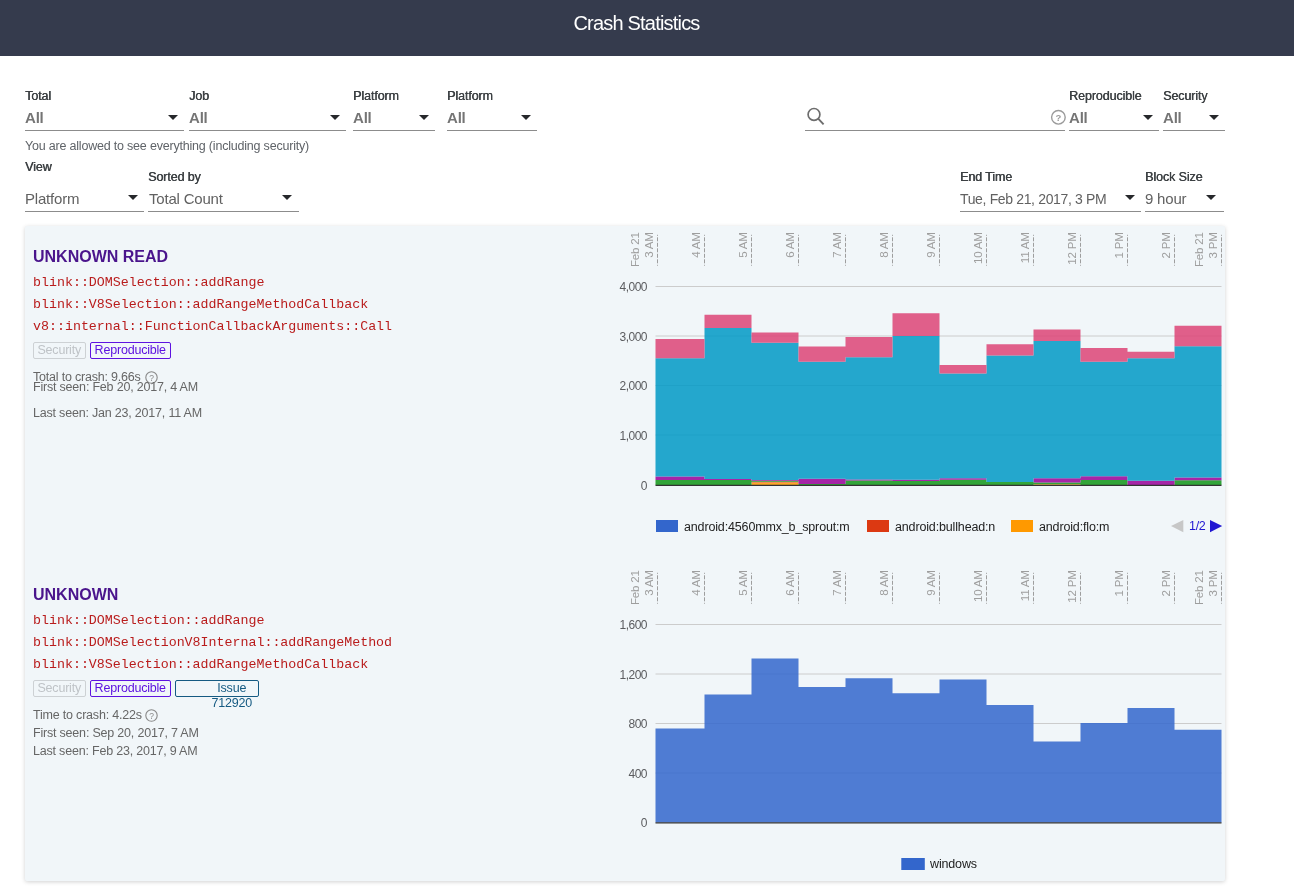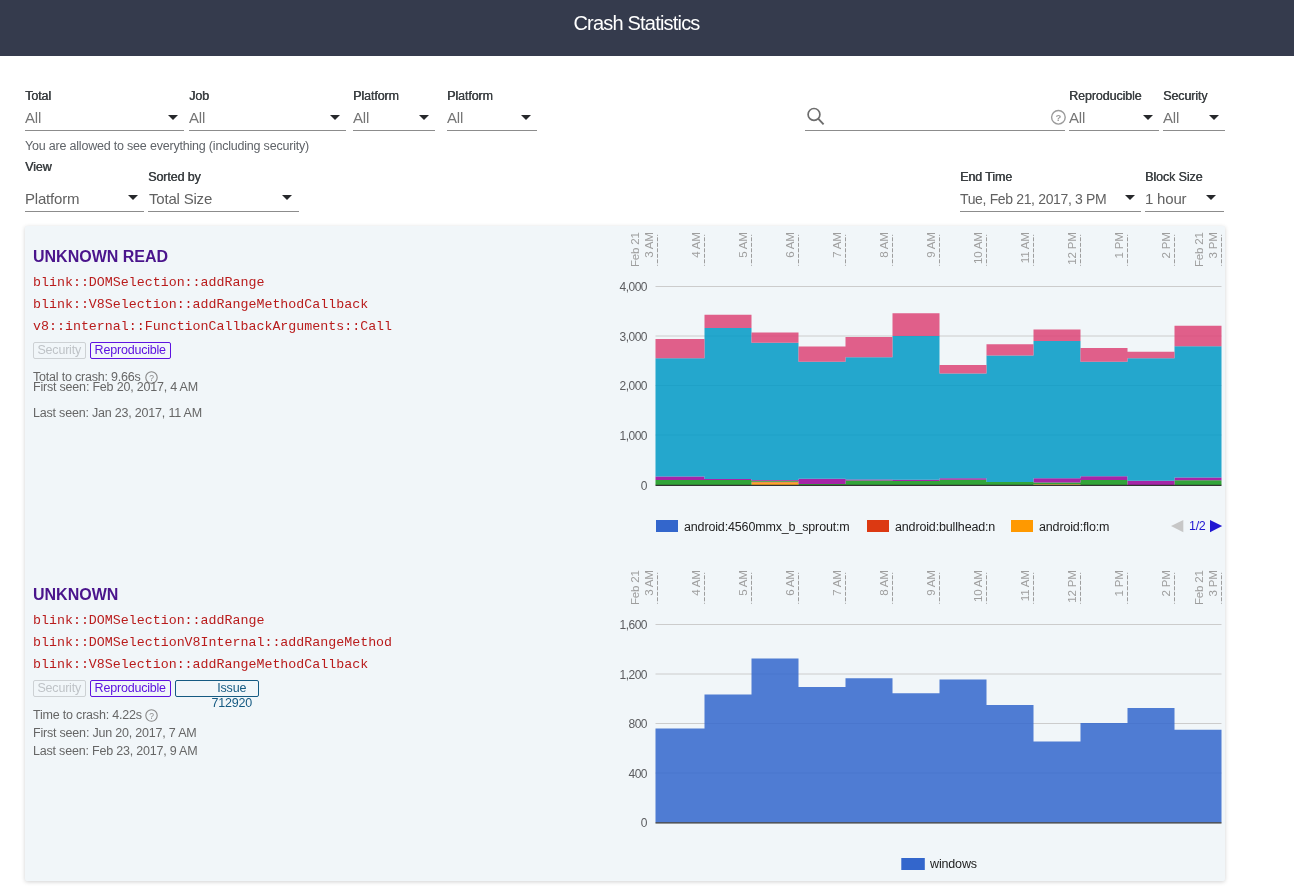--- a/index.html
+++ b/index.html
@@ -1,20 +1,20 @@
 <!DOCTYPE html>
 <html><head><meta charset="utf-8">
 <style>
 * { margin:0; padding:0; box-sizing:border-box; }
 html,body { width:1294px; height:887px; background:#fff; font-family:"Liberation Sans", sans-serif; overflow:hidden; position:relative; }
 .abs { position:absolute; }
 #header { position:absolute; left:0; top:0; width:1294px; height:56px; background:#353b4d; }
 #htitle { position:absolute; left:0; top:11.5px; width:1273px; text-align:center; color:#fff; font-size:20px; letter-spacing:-0.8px; }
 .flab { position:absolute; font-size:12.5px; color:#3c4043; letter-spacing:-0.1px; text-shadow:0.4px 0 0 #3c4043; }
-.fval { position:absolute; font-size:15px; color:#757575; letter-spacing:-0.2px; }
+.fval { position:absolute; font-size:15px; color:#757575; letter-spacing:-0.2px;font-weight:bold; }
 .fval2 { position:absolute; font-size:15px; color:#616161; letter-spacing:-0.2px; }
 .fval3 { position:absolute; font-size:14px; color:#616161; letter-spacing:-0.35px; }
 .ul { position:absolute; height:1px; background:#8c8c8c; }
 .arr { position:absolute; width:0; height:0; border-left:5px solid transparent; border-right:5px solid transparent; border-top:5.5px solid #26282b; }
 .notice { position:absolute; font-size:12.5px; color:#5f6368; letter-spacing:-0.2px; }
 #card { position:absolute; left:25px; top:225.5px; width:1200px; height:655.5px; background:#f1f6f9; border-radius:2px; box-shadow:0 1px 4px rgba(0,0,0,0.18); }
 .ctitle { position:absolute; font-size:16px; font-weight:bold; color:#4a148c; }
 .frame { position:absolute; font-family:"Liberation Mono", monospace; font-size:13.3px; color:#b91c1c; }
 .chip { position:absolute; height:17px; font-size:12.5px; letter-spacing:-0.2px; text-align:center; line-height:14.5px; border:1px solid; border-radius:2px; }
 .c-sec { color:#bfc3c7; border-color:#cdd1d4; }
@@ -63,22 +63,22 @@
 <svg class="abs" style="left:1050px;top:108.5px" width="17" height="17" viewBox="0 0 17 17">
 <circle cx="8.4" cy="8.3" r="6.8" fill="none" stroke="#9b9b9b" stroke-width="1.4"></circle>
 <text x="8.4" y="11.8" text-anchor="middle" font-size="9.5" font-weight="bold" fill="#9b9b9b" font-family="Liberation Sans">?</text>
   </svg>
 <div class="notice" style="left:25px;top:139px">You are allowed to see everything (including security)</div>
 <div class="flab" style="left:25px;top:160px">View</div>
 <div class="flab" style="left:148px;top:170px">Sorted by</div>
 <div class="flab" style="left:960px;top:170px">End Time</div>
 <div class="flab" style="left:1145px;top:170px">Block Size</div>
 <div class="fval2" style="left:25px;top:190px">Platform</div>
-<div class="fval2" style="left:149px;top:190px">Total Size</div>
-<div class="fval2" style="left:1145px;top:190px">1 hour</div>
+<div class="fval2" style="left:149px;top:190px">Total Count</div>
+<div class="fval2" style="left:1145px;top:190px">9 hour</div>
 <div class="fval3" style="left:960px;top:191px">Tue, Feb 21, 2017, 3 PM</div>
 <div class="ul" style="left:25px;top:211px;width:119px"></div>
 <div class="ul" style="left:148px;top:211px;width:151px"></div>
 <div class="ul" style="left:960px;top:211px;width:181px"></div>
 <div class="ul" style="left:1145px;top:211px;width:79px"></div>
 <div class="arr" style="left:128px;top:195.25px"></div>
 <div class="arr" style="left:282px;top:195.25px"></div>
 <div class="arr" style="left:1125px;top:195.25px"></div>
 <div class="arr" style="left:1206px;top:195.25px"></div>
 <div id="card"></div>
@@ -100,21 +100,21 @@
 <div class="frame" style="left:33px;top:634.5px">blink::DOMSelectionV8Internal::addRangeMethod</div>
 <div class="frame" style="left:33px;top:656.5px">blink::V8Selection::addRangeMethodCallback</div>
 <div class="chip c-sec" style="left:33px;top:680px;width:52.5px">Security</div>
 <div class="chip c-rep" style="left:90.0px;top:680px;width:80.5px">Reproducible</div>
 <div class="chip c-iss" style="left:175.0px;top:680px;width:83.5px">Issue 712920</div>
 <div class="meta" style="left:33px;top:708px">Time to crash: 4.22s</div>
 <svg class="abs" style="left:145px;top:708.5px" width="13" height="13" viewBox="0 0 13 13">
 <circle cx="6.5" cy="6.5" r="5.7" fill="none" stroke="#888" stroke-width="1.1"></circle>
 <text x="6.5" y="9.6" text-anchor="middle" font-size="8.5" fill="#888" font-family="Liberation Sans">?</text>
   </svg>
-<div class="meta" style="left:33px;top:726px">First seen: Jun 20, 2017, 7 AM</div>
+<div class="meta" style="left:33px;top:726px">First seen: Sep 20, 2017, 7 AM</div>
 <div class="meta" style="left:33px;top:744px">Last seen: Feb 23, 2017, 9 AM</div>
 <svg id="chartsvg" width="1294" height="887" viewBox="0 0 1294 887">
 <line x1="655.5" y1="286.5" x2="1221.5" y2="286.5" stroke="#cccccc" stroke-width="1"></line>
 <line x1="655.5" y1="336.0" x2="1221.5" y2="336.0" stroke="#cccccc" stroke-width="1"></line>
 <line x1="655.5" y1="385.5" x2="1221.5" y2="385.5" stroke="#cccccc" stroke-width="1"></line>
 <line x1="655.5" y1="435.0" x2="1221.5" y2="435.0" stroke="#cccccc" stroke-width="1"></line>
 <text x="647" y="291.3" class="yl" text-anchor="end">4,000</text>
 <text x="647" y="340.8" class="yl" text-anchor="end">3,000</text>
 <text x="647" y="390.3" class="yl" text-anchor="end">2,000</text>
 <text x="647" y="439.8" class="yl" text-anchor="end">1,000</text>

